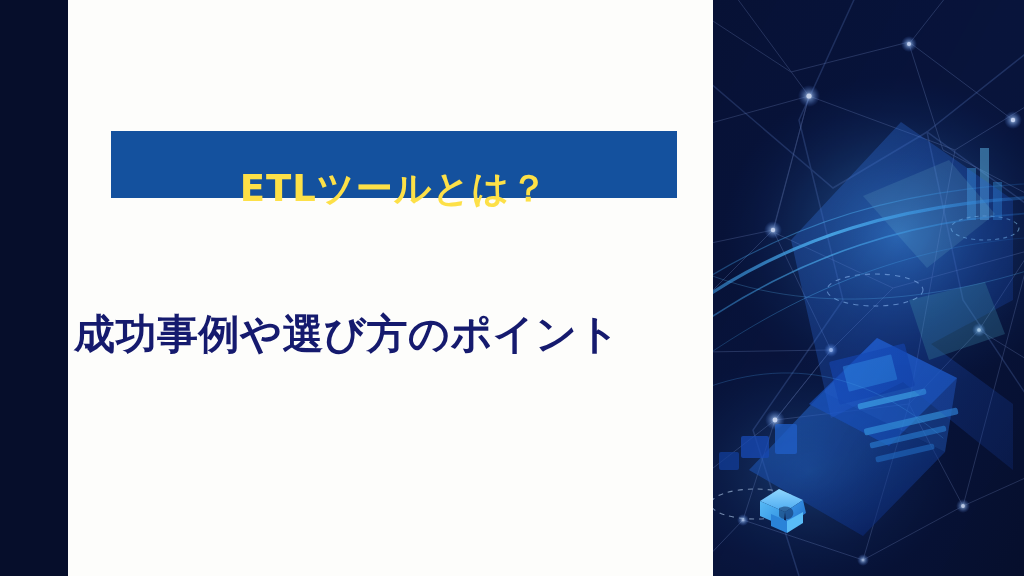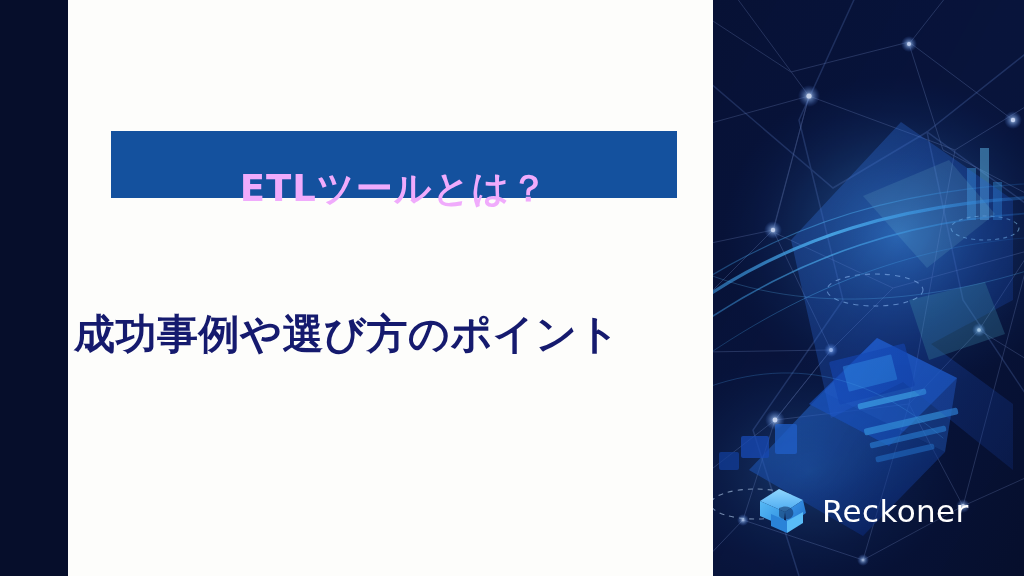--- a/index.html
+++ b/index.html
@@ -26,21 +26,21 @@
   }
 
   
   .title-banner {
     position:absolute; left:111px; top:131px;
     width:566px; height:67px;
     background:#14519e;
     display:flex; align-items:center; justify-content:center;
   }
   .title-banner-text {
-    color:#f0abfc;
+    color:#fde047;
     font-size:37px;
     font-weight:700;
     letter-spacing:1px;
     line-height:1;
     white-space:nowrap;
     font-family:"DejaVu Sans","Liberation Sans",sans-serif;
     margin-top:48px;
   }
 
   
@@ -251,16 +251,15 @@
             <stop offset="100%" stop-color="#4aa9f0"></stop>
         </linearGradient>
       </defs>
       <path d="M3 15 L22 3 L46 14 L28 26 Z" fill="url(#lm3)"></path>
       <path d="M46 14 L28 26 L30 40 L49 27 Z" fill="url(#lm2)"></path>
       <path d="M3 15 L28 26 L26 40 L3 30 Z" fill="url(#lm1)"></path>
       <path d="M14 28 L30 35 L30 47 L14 40 Z" fill="#2a83d8"></path>
       <path d="M30 35 L46 26 L46 37 L30 47 Z" fill="#59bcf7"></path>
       <path d="M22 22 C 30 18, 38 22, 36 29 C 34 35, 24 34, 22 30 Z" fill="#0f2b5c" opacity="0.55"></path>
     </svg>
-    <span class="logo-word">Reckoner</span>
   </div>
 
 </div>
 
 </body></html>

